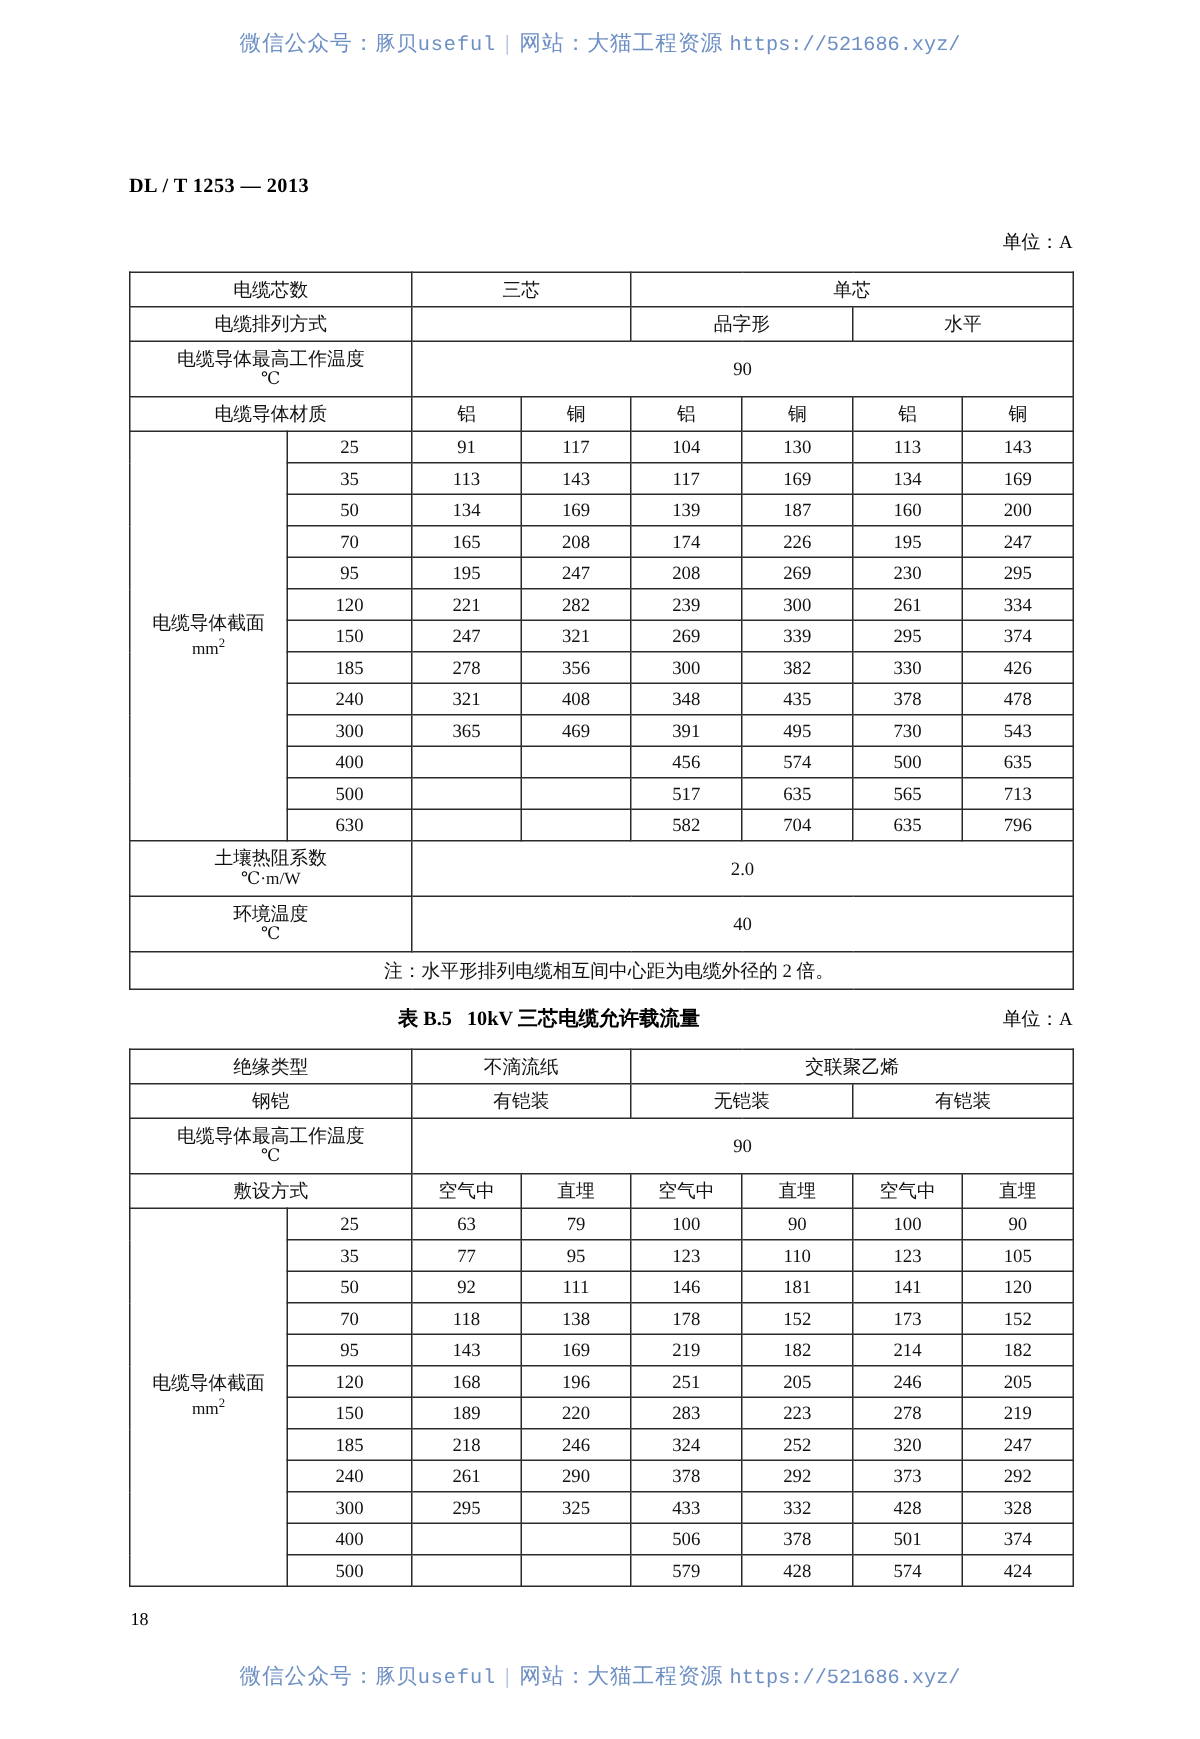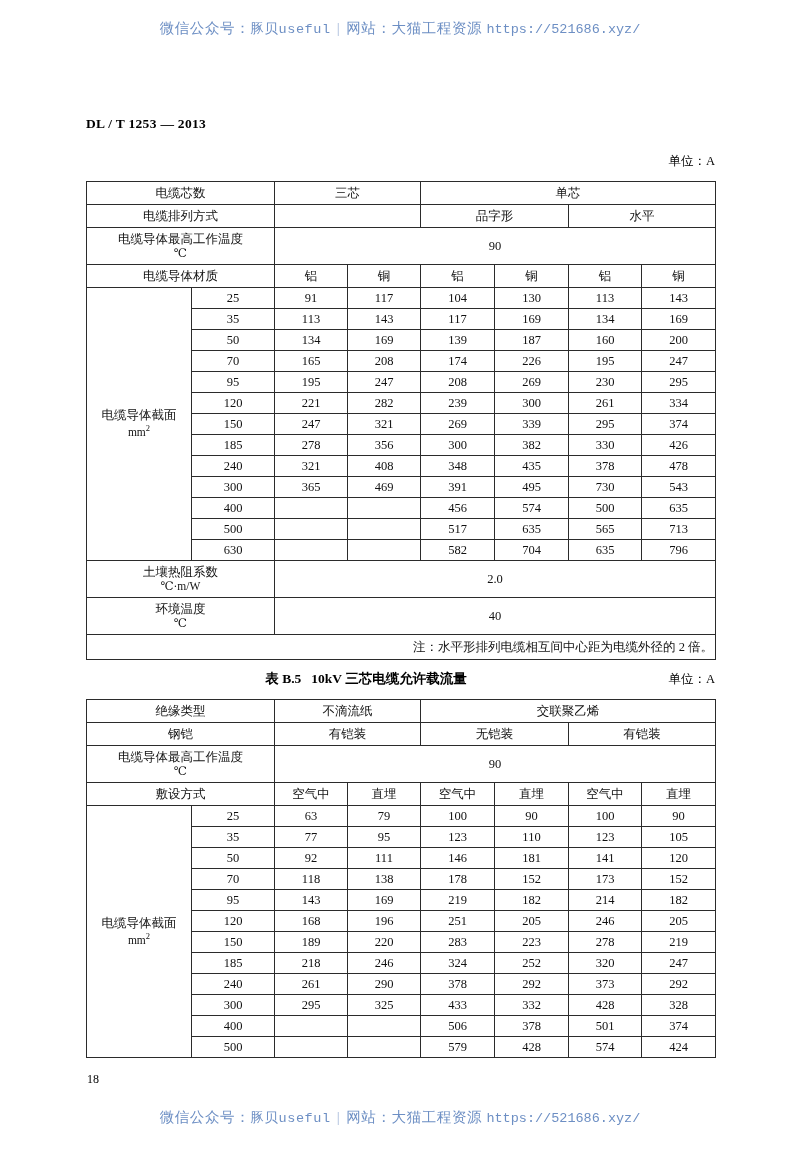--- a/index.html
+++ b/index.html
@@ -110,21 +110,21 @@
     color: #111;
   }
   table.doc-table td.label {
     font-size: 12.5px;
   }
   table.doc-table td.num {
     font-family: "Liberation Serif", "DejaVu Serif", serif;
     font-size: 12.5px;
   }
   table.doc-table td.note {
-    text-align: right;
+    text-align: center;
     padding-left: 12px;
     font-size: 12.5px;
   }
   table.doc-table td.blank { }
   .sup { font-size: 8.5px; vertical-align: super; }
   .unit-line { display: block; font-size: 11.5px; }
 
   
   .folio {
     position: absolute;

